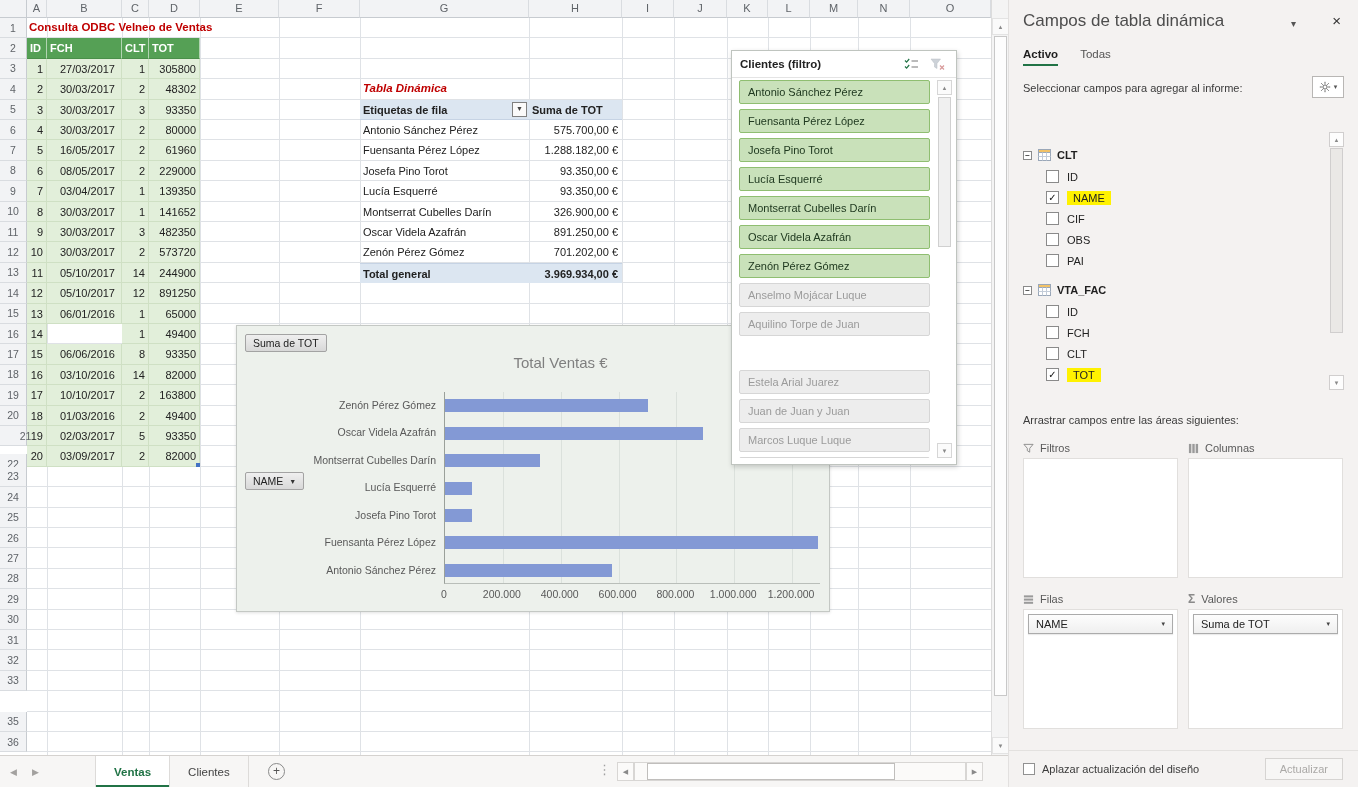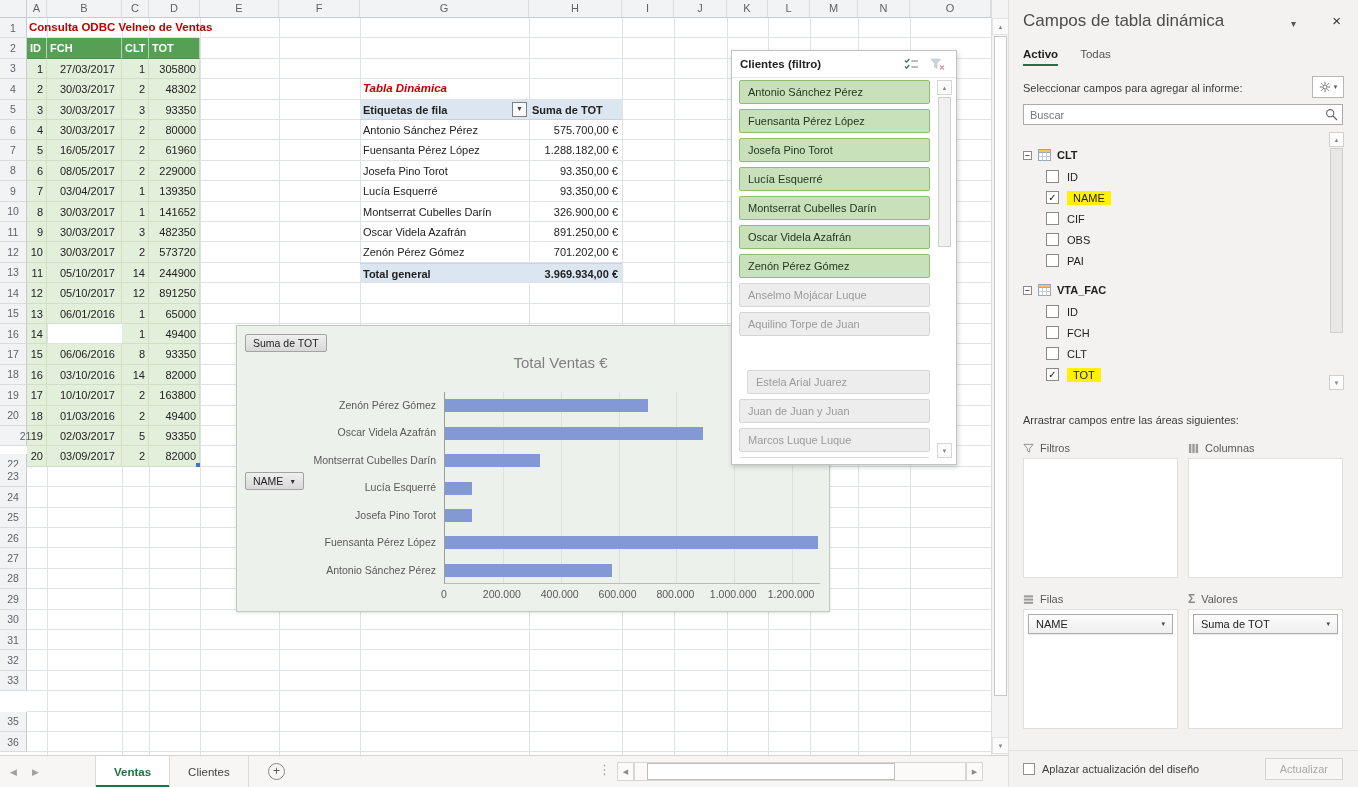--- a/index.html
+++ b/index.html
@@ -434,21 +434,21 @@
       <div class="slicer-body" id="slicerBody">
           <div class="slicer-item sel" style="top: 0px;">Antonio Sánchez Pérez</div>
           <div class="slicer-item sel" style="top: 29px;">Fuensanta Pérez López</div>
           <div class="slicer-item sel" style="top: 58px;">Josefa Pino Torot</div>
           <div class="slicer-item sel" style="top: 87px;">Lucía Esquerré</div>
           <div class="slicer-item sel" style="top: 116px;">Montserrat Cubelles Darín</div>
           <div class="slicer-item sel" style="top: 145px;">Oscar Videla Azafrán</div>
           <div class="slicer-item sel" style="top: 174px;">Zenón Pérez Gómez</div>
           <div class="slicer-item unsel" style="top: 203px;">Anselmo Mojácar Luque</div>
           <div class="slicer-item unsel" style="top: 232px;">Aquilino Torpe de Juan</div>
-          <div class="slicer-item unsel" style="top: 290px; margin-left: 8px;">Estela Arial Juarez</div>
+          <div class="slicer-item unsel" style="top: 290px;">Estela Arial Juarez</div>
           <div class="slicer-item unsel" style="top: 319px;">Juan de Juan y Juan</div>
           <div class="slicer-item unsel" style="top: 348px;">Marcos Luque Luque</div>
           <div class="slicer-item unsel" style="top: 377px;">Maria Pérez Lindez</div>
         </div>
       <div class="slicer-scroll">
         <div class="s-arrow s-up">▲</div>
         <div class="s-thumb"></div>
         <div class="s-arrow s-down">▼</div>
       </div>
     </div>
@@ -473,29 +473,20 @@
       <span class="gear-btn">
         <svg width="12" height="12" viewBox="0 0 12 12">
             <g stroke="#666" fill="none">
               <circle cx="6" cy="6" r="2.1"></circle>
               <path d="M6 .8v2M6 9.2v2M.8 6h2M9.2 6h2M2.3 2.3l1.4 1.4M8.3 8.3l1.4 1.4M9.7 2.3L8.3 3.7M3.7 8.3L2.3 9.7"></path>
             </g>
           </svg>
         <span class="mini-caret">▾</span>
       </span>
     </div>
-    <div class="search-box">
-      <input placeholder="Buscar" style="">
-      <span class="search-icon">
-        <svg width="13" height="13" viewBox="0 0 13 13">
-            <circle cx="5.2" cy="5.2" r="3.6" fill="none" stroke="#666" stroke-width="1.1"></circle>
-            <line x1="8" y1="8" x2="12" y2="12" stroke="#666" stroke-width="1.3"></line>
-          </svg>
-      </span>
-    </div>
     <div class="field-list" id="fieldList">
         <div class="fgroup" style="top: 16px;">
           <span class="collapse-box">−</span>
           <svg width="13" height="12" viewBox="0 0 13 12">
             <rect x="0.5" y="0.5" width="12" height="11" fill="#fff" stroke="#9aa7b8"></rect>
             <rect x="0.5" y="0.5" width="12" height="3" fill="#F2C267" stroke="#9aa7b8"></rect>
             <line x1="4.5" y1="3.5" x2="4.5" y2="11.5" stroke="#c3ccd8"></line>
             <line x1="8.5" y1="3.5" x2="8.5" y2="11.5" stroke="#c3ccd8"></line>
             <line x1="0.5" y1="7.5" x2="12.5" y2="7.5" stroke="#c3ccd8"></line>
           </svg>

